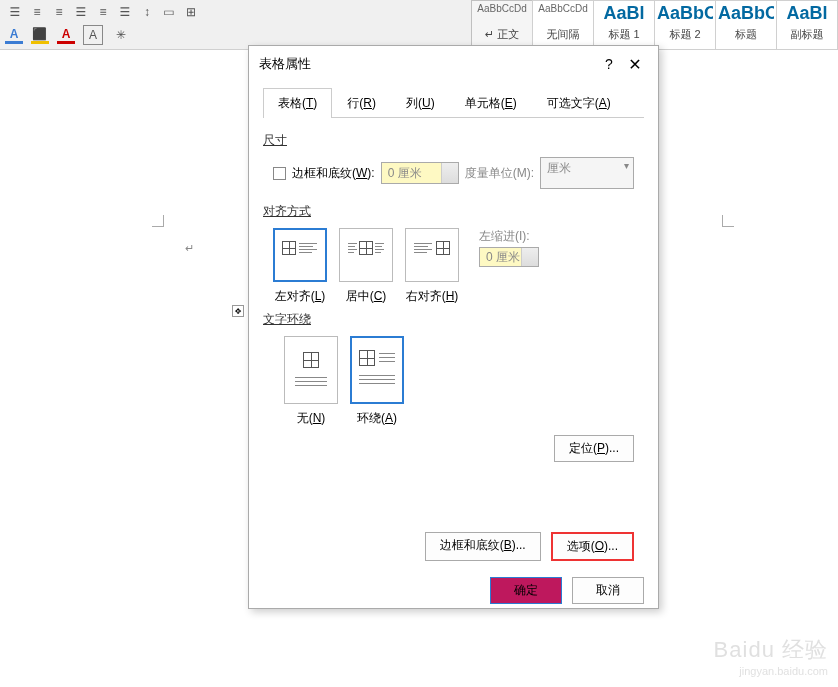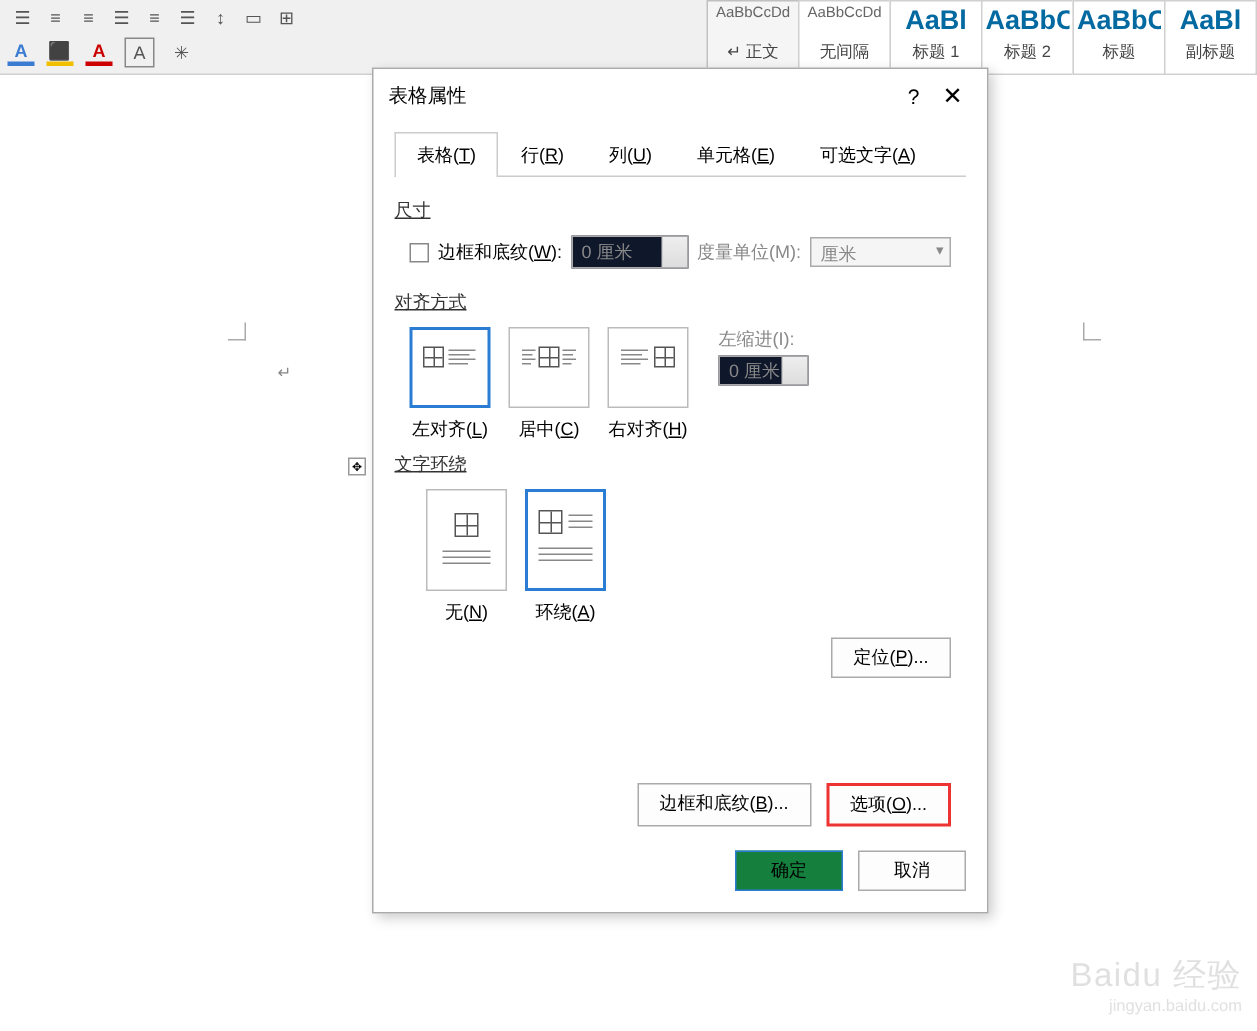--- a/index.html
+++ b/index.html
@@ -37,23 +37,23 @@
     
     .dialog-body { padding: 6px 14px; }
     .tabs { display: flex; border-bottom: 1px solid #ccc; margin-bottom: 14px; }
     .tab { padding: 6px 14px; border: 1px solid transparent; border-bottom: none; margin-bottom: -1px; cursor: pointer; }
     .tab.active { border-color: #ccc; background: #fff; }
     .tab u { text-decoration: underline; }
     
     .section-label { font-size: 12px; color: #333; margin: 6px 0; text-decoration: underline; }
     .size-row { display: flex; align-items: center; gap: 6px; margin: 8px 0 14px 10px; }
     .checkbox { width: 13px; height: 13px; border: 1px solid #888; display: inline-block; }
-    .spinner { border: 1px solid #aaa; background: #0f172a; color: #888; height: 22px; padding: 2px 18px 2px 6px; width: 78px; position: relative; }
+    .spinner { border: 1px solid #aaa; background: #fef9c3; color: #888; height: 22px; padding: 2px 18px 2px 6px; width: 78px; position: relative; }
     .spinner::after { content: ""; position: absolute; right: 0; top: 0; width: 16px; height: 100%; border-left: 1px solid #ccc; background: linear-gradient(#eee,#ddd); }
-    .combo { border: 1px solid #aaa; background: #f5f5f5; color: #888; height: 20px; padding: 2px 20px 2px 6px; width: 94px; position: relative; }
+    .combo { border: 1px solid #aaa; background: #f5f5f5; color: #888; height: 32px; padding: 2px 20px 2px 6px; width: 94px; position: relative; }
     .combo::after { content: "▾"; position: absolute; right: 4px; top: 2px; font-size: 10px; color: #888; }
     .unit-label { color: #888; }
     
     .align-row { display: flex; gap: 12px; margin: 8px 0 4px 10px; align-items: flex-start; }
     .align-opt { text-align: center; }
     .align-box { width: 54px; height: 54px; border: 1px solid #bbb; display: flex; align-items: center; justify-content: center; margin-bottom: 6px; cursor: pointer; }
     .align-box.selected { border: 2px solid #2b7cd3; }
     .align-glyph { width: 36px; height: 36px; position: relative; }
     .align-glyph .tbl { position: absolute; width: 14px; height: 14px; border: 1px solid #555; background: #fff; }
     .align-glyph .tbl::before, .align-glyph .tbl::after { content:""; position:absolute; background:#555; }
@@ -81,21 +81,21 @@
     .wrap-none .lines span { display:block; height:1px; background:#888; margin:3px 0; width:100%; }
     .wrap-around .tbl { position: absolute; left: 2px; top: 6px; width: 16px; height: 16px; border: 1px solid #555; }
     .wrap-around .tbl::before, .wrap-around .tbl::after { content:""; position:absolute; background:#555; }
     .wrap-around .tbl::before { left:7px; top:0; width:1px; height:100%; }
     .wrap-around .tbl::after { left:0; top:7px; width:100%; height:1px; }
     .wrap-around .lines1 { position: absolute; left: 22px; top: 6px; width: 16px; }
     .wrap-around .lines2 { position: absolute; left: 2px; top: 28px; width: 36px; }
     .wrap-around .lines1 span, .wrap-around .lines2 span { display:block; height:1px; background:#888; margin:3px 0; width:100%; }
     
     .btn { border: 1px solid #aaa; background: #fdfdfd; padding: 4px 14px; cursor: pointer; min-width: 72px; text-align: center; }
-    .btn.primary { border: 1px solid #2b7cd3; background: #15803d; }
+    .btn.primary { border: 1px solid #2b7cd3; background: #be185d; }
     .pos-btn-row { display: flex; justify-content: flex-end; margin-top: 8px; padding-right: 10px; }
     .bottom-btns { display: flex; justify-content: flex-end; gap: 10px; margin-top: 70px; padding-right: 10px; }
     .highlight-red { border: 2px solid #e33 !important; }
     .dialog-footer { display: flex; justify-content: flex-end; gap: 10px; padding: 10px 14px; }
     
     .watermark { position: absolute; right: 10px; bottom: 10px; color: #ccc; opacity: 0.6; text-align: right; }
     .watermark .brand { font-size: 22px; font-weight: normal; letter-spacing: 1px; }
     .watermark .sub { font-size: 11px; }
   </style>
 </head>

